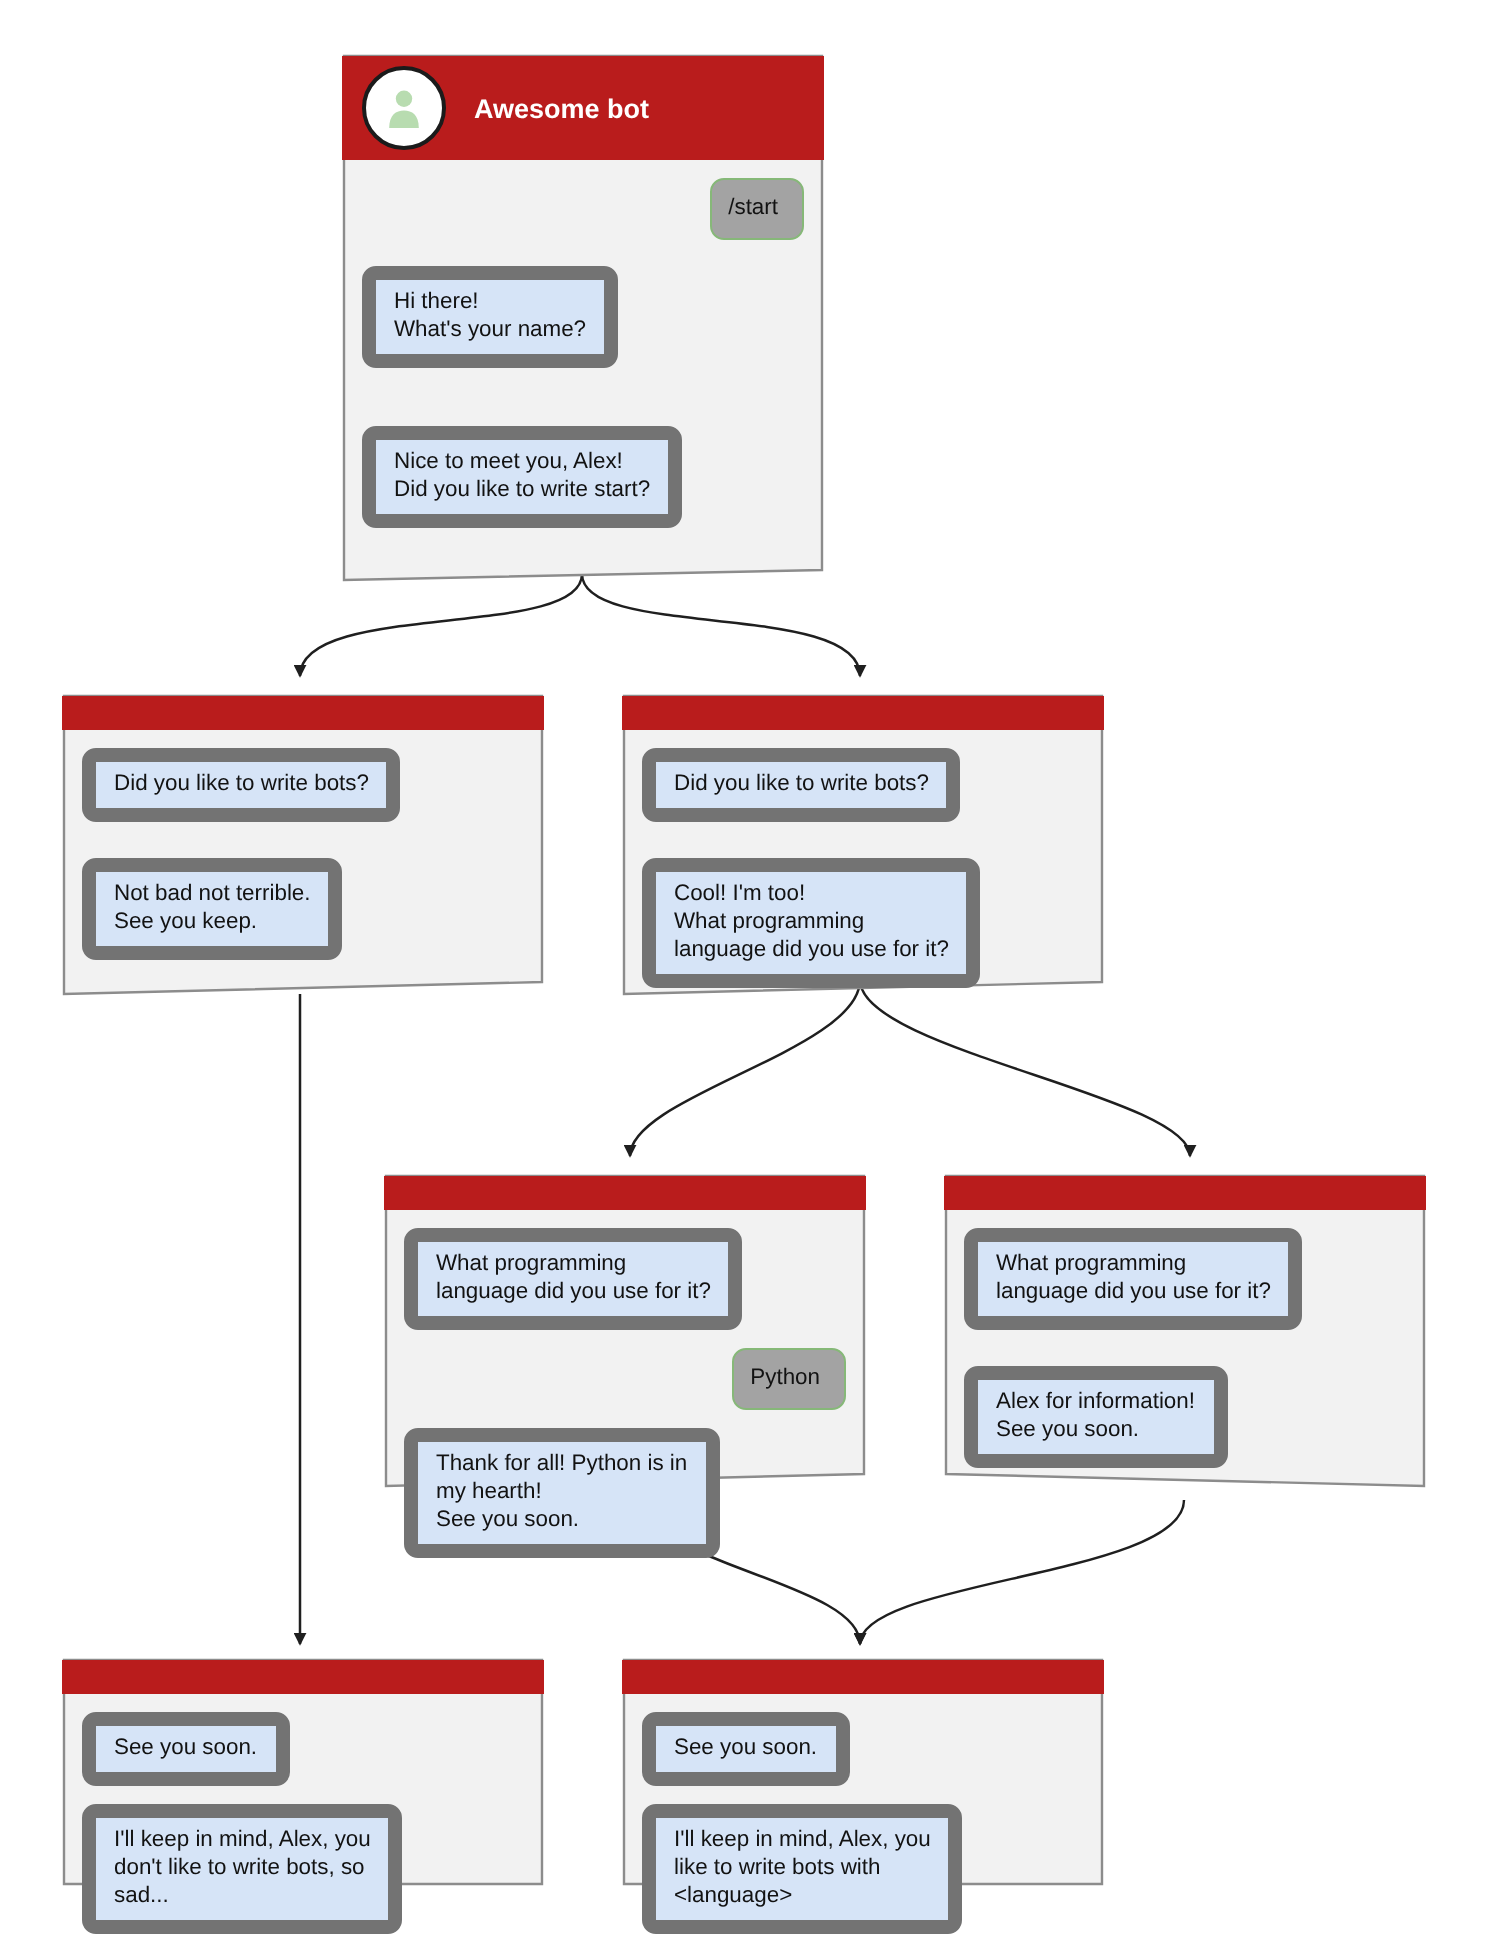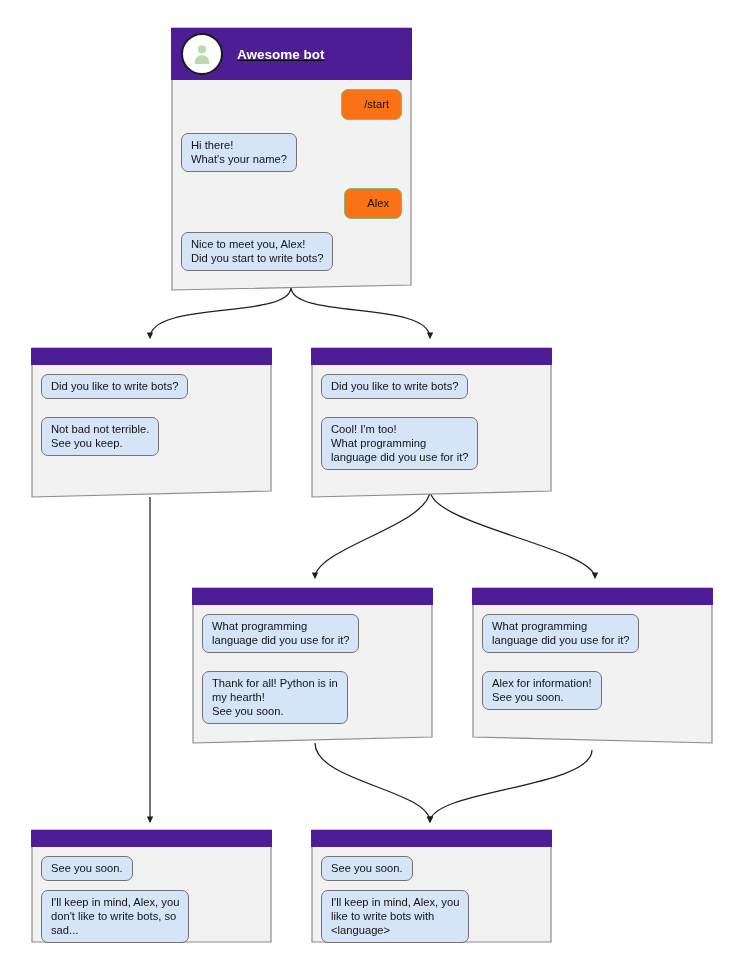--- a/index.html
+++ b/index.html
@@ -48,23 +48,22 @@
   .node .content {
     position: absolute;
     left: 0; top: 0;
     right: 0;
   }
 
   
   .chat-header {
     position: relative;
     height: 17px;
-    background: #4c1d95;
+    background: #b91c1c;
     box-sizing: border-box;
-    text-decoration: underline;
   }
   .chat-header.tall {
     height: 52px;
     display: flex;
     align-items: center;
     padding-left: 10px;
   }
   .avatar {
     width: 38px;
     height: 38px;
@@ -96,26 +95,26 @@
     border-radius: 7px;
     font-size: 11.2px;
     line-height: 14px;
     color: #121212;
     padding: 4px 9px 5px 9px;
     white-space: pre-line;
     vertical-align: top;
   }
   .bubble.bot {
     background: #d6e4f7;
-    border: 1px solid #737373;
+    border: 7px solid #737373;
   }
   .bubble.user {
-    background: #f97316;
+    background: #a3a3a3;
     border: 1px solid #86b878;
-    padding: 7px 12px 8px 22px;
+    padding: 7px 12px 8px 8px;
   }
   .row {
     display: block;
   }
   .row.left  { text-align: left; }
   .row.right { text-align: right; }
   .gap-sm { height: 9px; }
   .gap-md { height: 13px; }
   .gap-lg { height: 16px; }
 </style>
@@ -159,24 +158,23 @@
           </svg>
         </div>
         <div class="bot-title">Awesome bot</div>
       </div>
       <div class="msgs">
         <div class="row right"><span class="bubble user">/start</span></div>
         <div class="gap-md"></div>
         <div class="row left"><span class="bubble bot">Hi there!
 What's your name?</span></div>
         <div class="gap-lg"></div>
-        <div class="row right"><span class="bubble user">Alex</span></div>
         <div class="gap-md"></div>
         <div class="row left"><span class="bubble bot">Nice to meet you, Alex!
-Did you start to write bots?</span></div>
+Did you like to write start?</span></div>
       </div>
     </div>
   </div>
 
   <div class="node" style="left:31px; top:348px; width:241px; height:150px;">
     <svg class="shape" width="241" height="150">
       <polygon points="1,0 240,0 240,143 1,149" fill="#f2f2f2" stroke="#8c8c8c" stroke-width="1.2"></polygon>
     </svg>
     <div class="content">
       <div class="chat-header"></div>
@@ -210,20 +208,21 @@
   <div class="node" style="left:192px; top:588px; width:241px; height:156px;">
     <svg class="shape" width="241" height="156">
       <polygon points="1,0 240,0 240,149 1,155" fill="#f2f2f2" stroke="#8c8c8c" stroke-width="1.2"></polygon>
     </svg>
     <div class="content">
       <div class="chat-header"></div>
       <div class="msgs">
         <div class="row left"><span class="bubble bot">What programming
 language did you use for it?</span></div>
         <div class="gap-sm"></div>
+        <div class="row right"><span class="bubble user">Python</span></div>
         <div class="gap-sm"></div>
         <div class="row left"><span class="bubble bot">Thank for all! Python is in
 my hearth!
 See you soon.</span></div>
       </div>
     </div>
   </div>
 
   <div class="node" style="left:472px; top:588px; width:241px; height:156px;">
     <svg class="shape" width="241" height="156">

